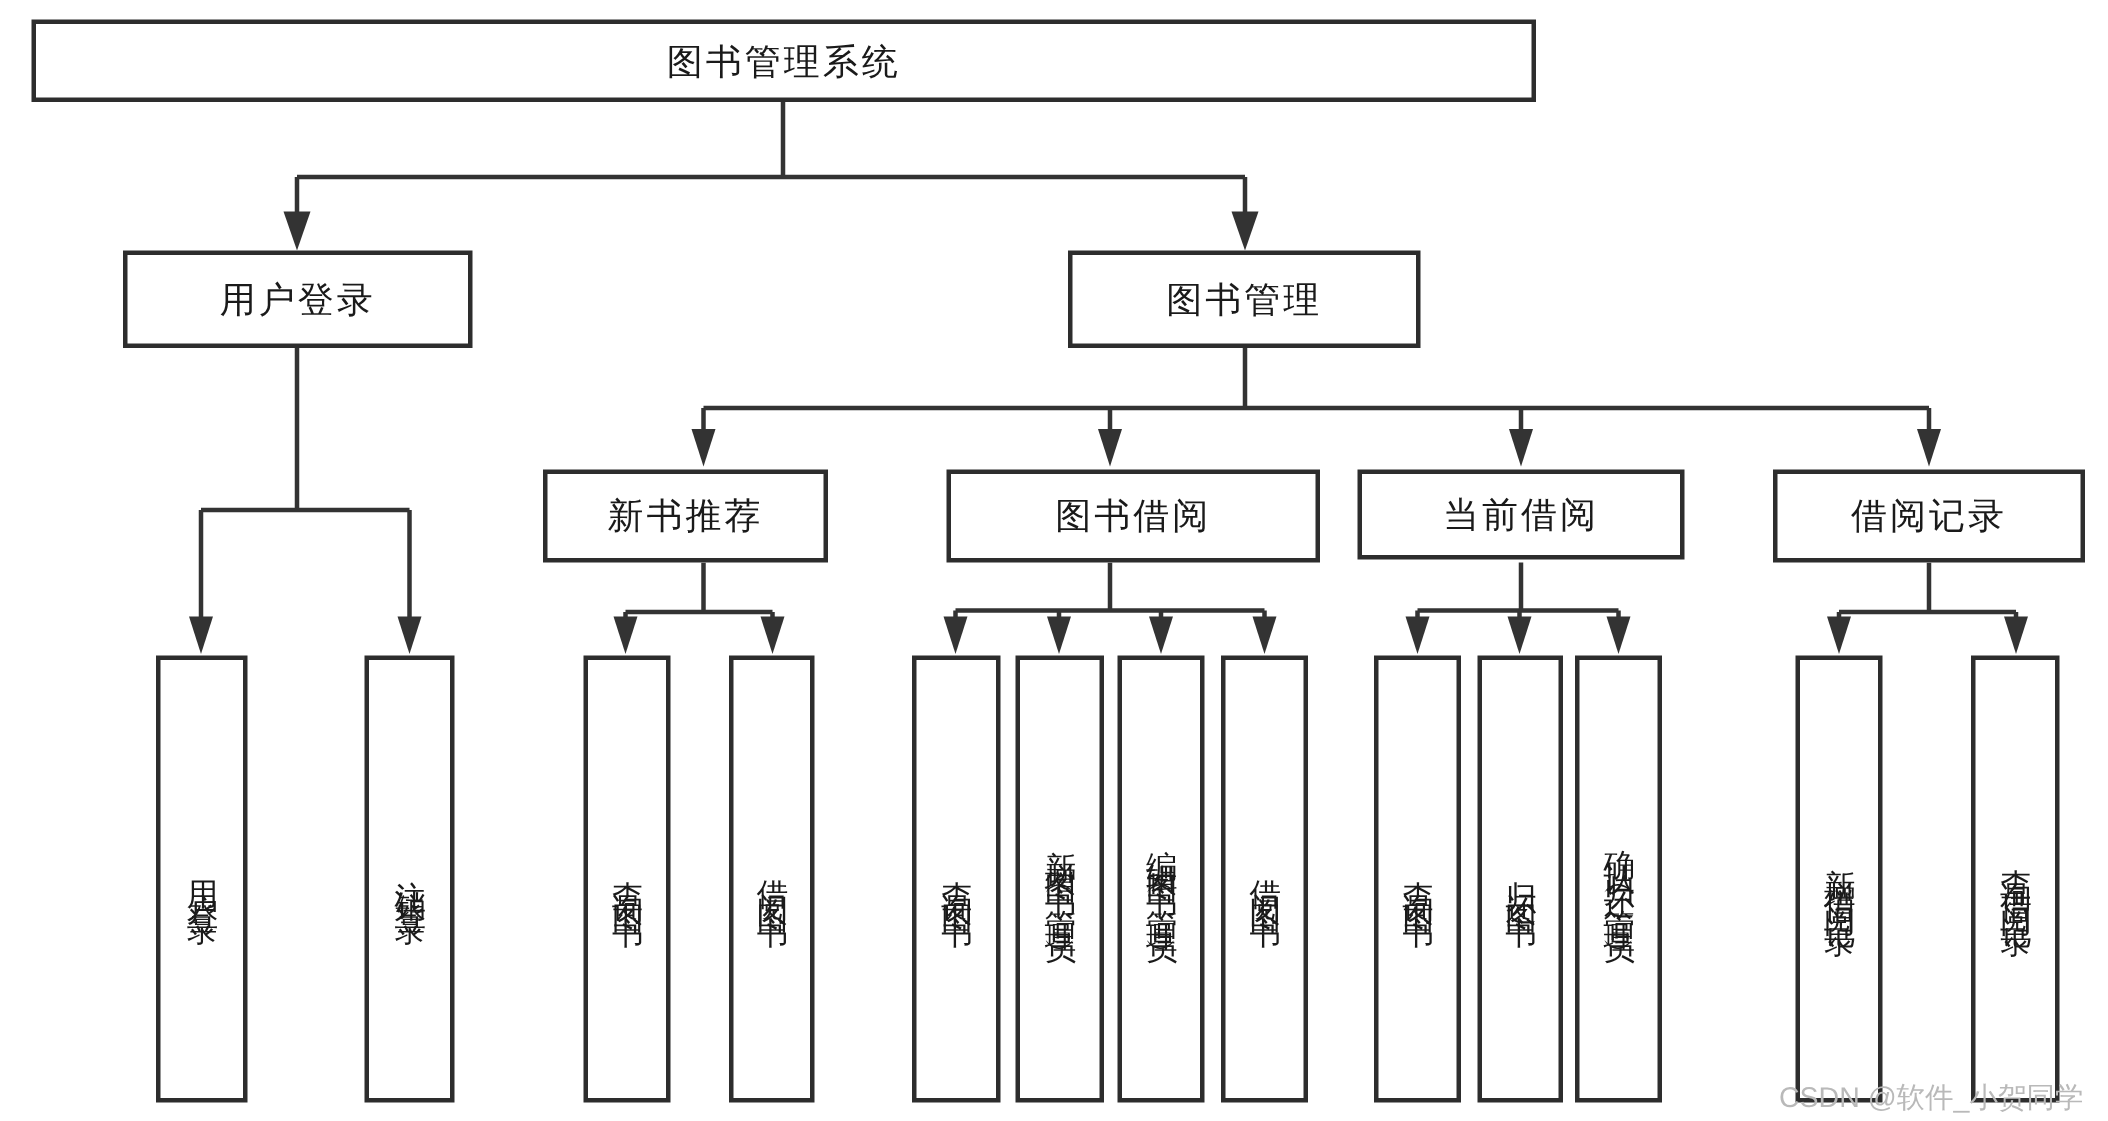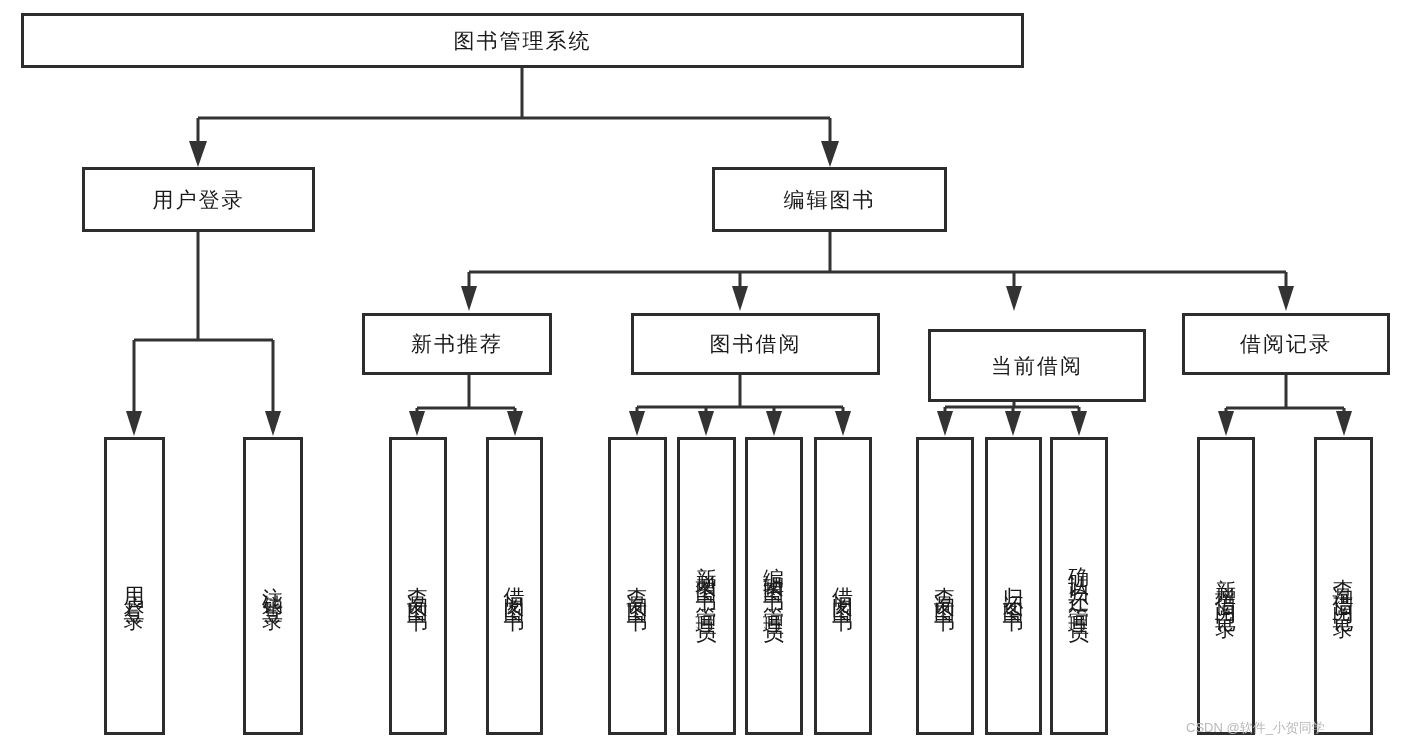--- a/index.html
+++ b/index.html
@@ -29,37 +29,37 @@
     position: absolute;
     box-sizing: border-box;
     border: 3px solid #2d2d2d;
     background: #ffffff;
     color: #1a1a1a;
     display: flex;
     align-items: center;
     justify-content: center;
   }
   .h-node {
-    font-size: 21px;
+    font-size: 24px;
     letter-spacing: 2px;
     white-space: nowrap;
     text-align: right;
   }
   .v-node {
     writing-mode: vertical-rl;
     text-orientation: mixed;
     font-size: 21px;
     letter-spacing: 8px;
     line-height: 1;
   }
   .watermark {
     position: absolute;
     left: 1186px;
     top: 719px;
-    font-size: 13px;
+    font-size: 19px;
     color: #b9b9b9;
     white-space: nowrap;
   }
 </style>
 </head>
 <body>
 
 <div class="canvas">
 
   <svg class="connectors" viewBox="0 0 1405 747" xmlns="http://www.w3.org/2000/svg">
@@ -108,25 +108,25 @@
     <g>
       <path d="M1286,375 V408 M1226,408 H1344 M1226,408 V414 M1344,408 V414"></path>
       <polygon points="1218,411 1234,411 1226,436"></polygon>
       <polygon points="1336,411 1352,411 1344,436"></polygon>
     </g>
   </svg>
 
   <div class="node h-node" style="left:21px; top:13px; width:1003px; height:55px;">图书管理系统</div>
 
   <div class="node h-node" style="left:82px; top:167px; width:233px; height:65px;">用户登录</div>
-  <div class="node h-node" style="left:712px; top:167px; width:235px; height:65px;">编辑图书</div>
+  <div class="node h-node" style="left:712px; top:167px; width:235px; height:65px;">图书管理</div>
 
   <div class="node h-node" style="left:362px; top:313px; width:190px; height:62px;">新书推荐</div>
   <div class="node h-node" style="left:631px; top:313px; width:249px; height:62px;">图书借阅</div>
-  <div class="node h-node" style="left:905px; top:329px; width:218px; height:73px;margin-left:23px;">当前借阅</div>
+  <div class="node h-node" style="left:905px; top:313px; width:218px; height:60px;">当前借阅</div>
   <div class="node h-node" style="left:1182px; top:313px; width:208px; height:62px;">借阅记录</div>
 
   <div class="node v-node" style="left:104px; top:437px; width:61px; height:298px;">用户登录</div>
   <div class="node v-node" style="left:243px; top:437px; width:60px; height:298px;">注销登录</div>
 
   <div class="node v-node" style="left:389px; top:437px; width:58px; height:298px;">查询图书</div>
   <div class="node v-node" style="left:486px; top:437px; width:57px; height:298px;">借阅图书</div>
 
   <div class="node v-node" style="left:608px; top:437px; width:59px; height:298px;">查询图书</div>
   <div class="node v-node" style="left:677px; top:437px; width:59px; height:298px;">新增图书（管理员）</div>

